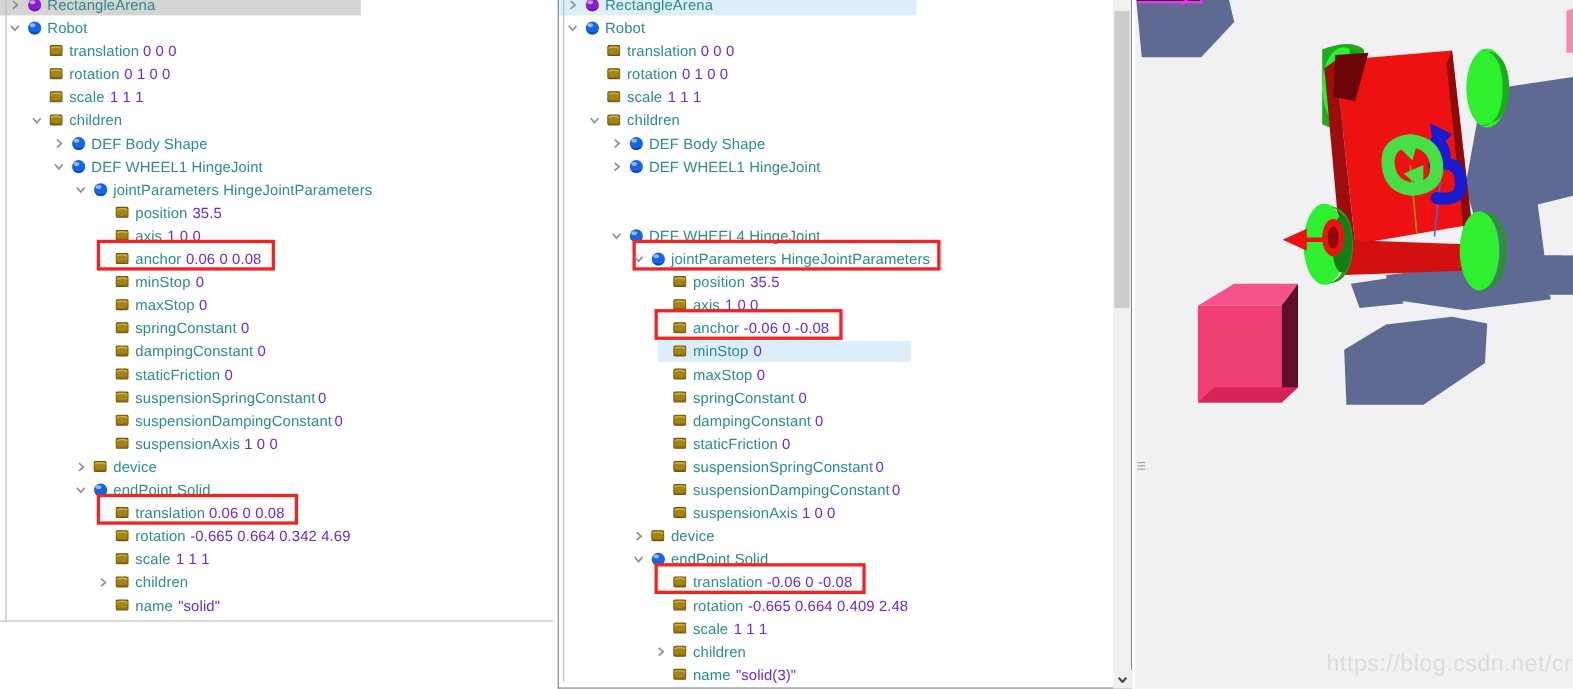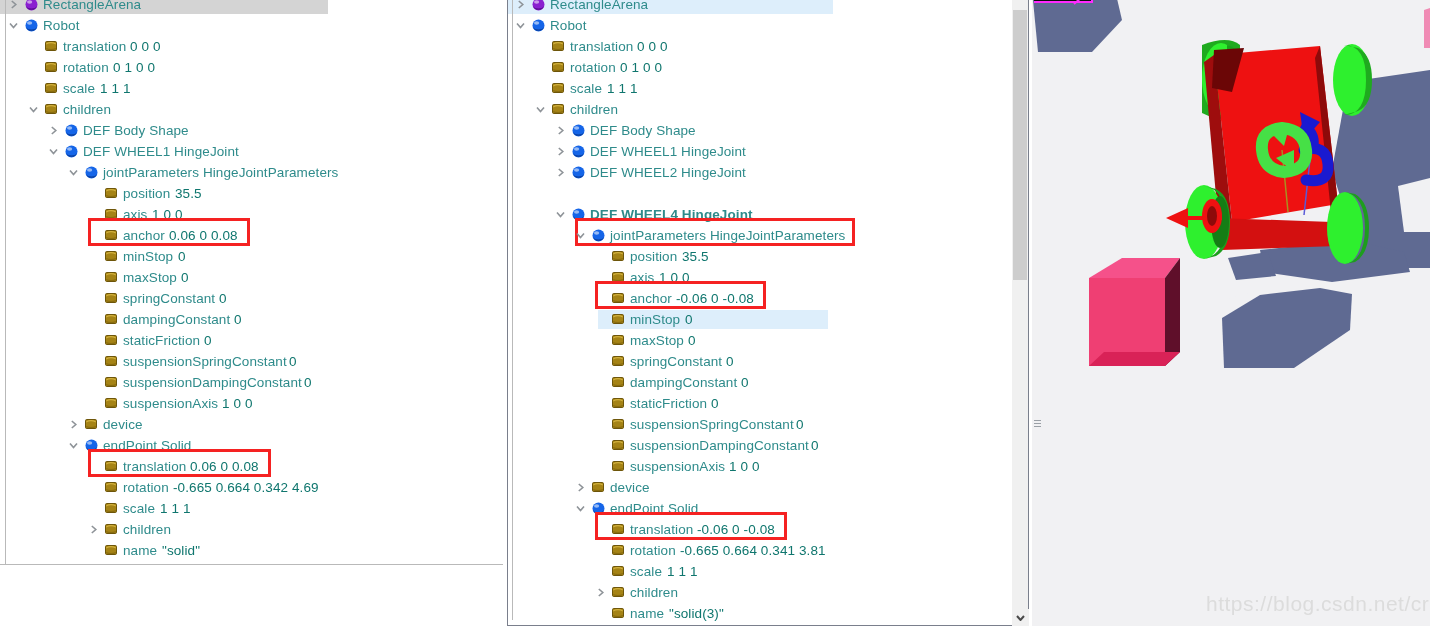--- a/index.html
+++ b/index.html
@@ -18,21 +18,21 @@
     color:#9aa0a6;font-size:11px;line-height:21px;
   }
   .row .twisty svg{display:block;margin:6px auto 0 auto;}
   .row .ico{
     position:absolute;width:13px;height:21px;
   }
   .row .label{
     position:absolute;font-size:13.5px;letter-spacing:0.1px;
   }
   .lbl-name{color:#2e8b8b;}
-  .lbl-val{color:#0f766e;}
+  .lbl-val{color:#6d28d9;}
   .sel-gray{position:absolute;left:0;height:19px;background:#d4d4d4;}
   .sel-blue{position:absolute;height:19px;background:#ddeefb;}
   .redbox{position:absolute;border:3px solid #f52222;box-sizing:border-box;}
   .vline{position:absolute;background:#c8c8c8;width:1px;}
   
   .sph{display:block;}
   
   .bx{display:block;}
   
   .panel-border{position:absolute;background:#7a7f8c;}
@@ -495,36 +495,21 @@
       </span>
       <span class="ico" style="left: 65px; top: 4px;">
         <svg width="13" height="13" viewBox="0 0 13 13" class="sph">
           <circle cx="6.5" cy="6.5" r="6" fill="#1565e8"></circle>
           <path d="M1,8.2 a6,6 0 0 0 11,0 a6,4 0 0 1 -11,0z" fill="#0b3f9c"></path>
           <ellipse cx="4.6" cy="4" rx="2.6" ry="1.8" fill="#ffffff" opacity="0.55"></ellipse>
         </svg>
       </span>
       <span class="label lbl-name" style="left: 83px;">DEF WHEEL1 HingeJoint</span>
     </div>
-    <div class="row" style="position: absolute; left: 0px; top: 162px; width: 100%;">
-      <span class="twisty" style="left: 46px;">
-        <svg width="9" height="9" viewBox="0 0 9 9">
-          <polyline points="2.8,1 6.8,4.5 2.8,8" fill="none" stroke="#8e9398" stroke-width="1.6"></polyline>
-        </svg>
-      </span>
-      <span class="ico" style="left: 65px; top: 4px;">
-        <svg width="13" height="13" viewBox="0 0 13 13" class="sph">
-          <circle cx="6.5" cy="6.5" r="6" fill="#1565e8"></circle>
-          <path d="M1,8.2 a6,6 0 0 0 11,0 a6,4 0 0 1 -11,0z" fill="#0b3f9c"></path>
-          <ellipse cx="4.6" cy="4" rx="2.6" ry="1.8" fill="#ffffff" opacity="0.55"></ellipse>
-        </svg>
-      </span>
-      <span class="label lbl-name" style="left: 83px;">DEF WHEEL2 HingeJoint</span>
-    </div>
-    <div class="row" style="position: absolute; left: 0px; top: 204px; width: 100%; font-weight: bold;">
+    <div class="row" style="position: absolute; left: 0px; top: 204px; width: 100%;">
       <span class="twisty" style="left: 46px;">
         <svg width="9" height="9" viewBox="0 0 9 9">
           <polyline points="1,2.5 4.5,6.5 8,2.5" fill="none" stroke="#8e9398" stroke-width="1.6"></polyline>
         </svg>
       </span>
       <span class="ico" style="left: 65px; top: 4px;">
         <svg width="13" height="13" viewBox="0 0 13 13" class="sph">
           <circle cx="6.5" cy="6.5" r="6" fill="#1565e8"></circle>
           <path d="M1,8.2 a6,6 0 0 0 11,0 a6,4 0 0 1 -11,0z" fill="#0b3f9c"></path>
           <ellipse cx="4.6" cy="4" rx="2.6" ry="1.8" fill="#ffffff" opacity="0.55"></ellipse>
@@ -715,21 +700,21 @@
     </div>
     <div class="row" style="position: absolute; left: 0px; top: 540px; width: 100%;">
       <span class="ico" style="left: 105px; top: 4px;">
         <svg width="12" height="12" viewBox="0 0 12 12" class="bx">
           <rect x="0.5" y="1.5" width="11" height="9" rx="1.2" fill="#a58315" stroke="#6e560a" stroke-width="1"></rect>
           <path d="M1.2,3.2 q4.8,-2.2 9.6,0 l0,1.2 q-4.8,-2.2 -9.6,0z" fill="#d8b743" opacity="0.9"></path>
           <path d="M1.2,9.2 q4.8,2.2 9.6,0 l0,-1.2 q-4.8,2.2 -9.6,0z" fill="#6e560a" opacity="0.5"></path>
         </svg>
       </span>
       <span class="label lbl-name" style="left: 123px;">rotation</span>
-      <span class="label lbl-val" style="left: 173px;">-0.665 0.664 0.341 3.81</span>
+      <span class="label lbl-val" style="left: 173px;">-0.665 0.664 0.409 2.48</span>
     </div>
     <div class="row" style="position: absolute; left: 0px; top: 561px; width: 100%;">
       <span class="ico" style="left: 105px; top: 4px;">
         <svg width="12" height="12" viewBox="0 0 12 12" class="bx">
           <rect x="0.5" y="1.5" width="11" height="9" rx="1.2" fill="#a58315" stroke="#6e560a" stroke-width="1"></rect>
           <path d="M1.2,3.2 q4.8,-2.2 9.6,0 l0,1.2 q-4.8,-2.2 -9.6,0z" fill="#d8b743" opacity="0.9"></path>
           <path d="M1.2,9.2 q4.8,2.2 9.6,0 l0,-1.2 q-4.8,2.2 -9.6,0z" fill="#6e560a" opacity="0.5"></path>
         </svg>
       </span>
       <span class="label lbl-name" style="left: 123px;">scale</span>

